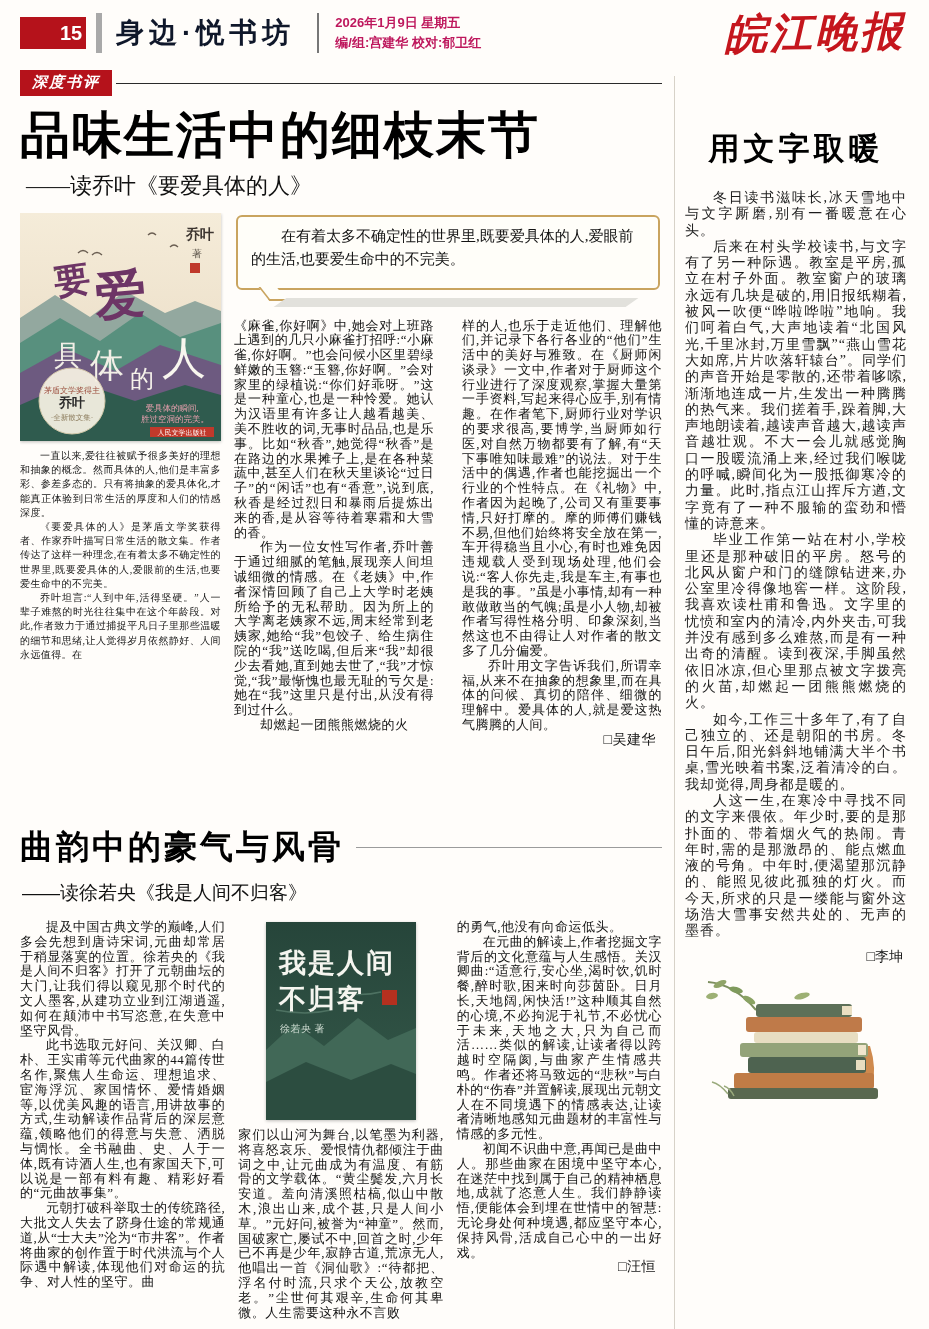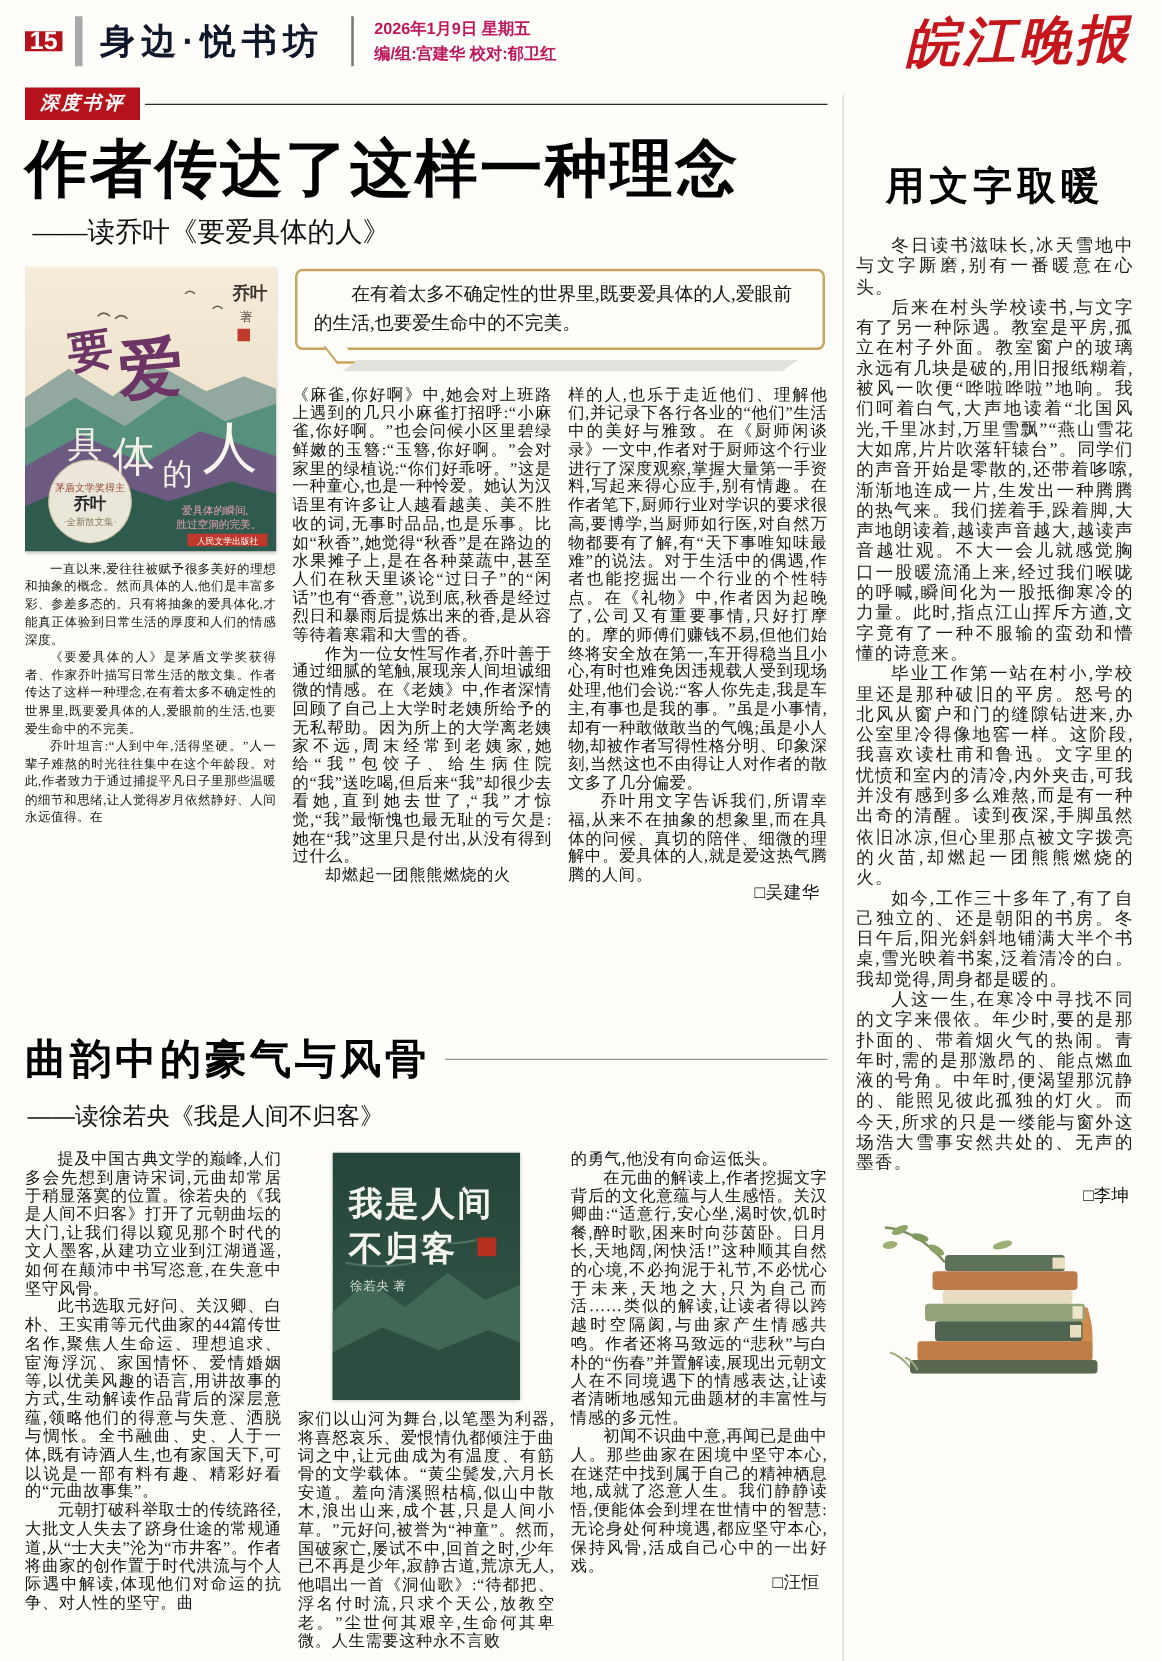--- a/index.html
+++ b/index.html
@@ -1,21 +1,21 @@
 <!DOCTYPE html>
 <html><head>
 <meta charset="utf-8">
 <style>
   html,body{margin:0;padding:0;background:#e8e8e4;}
   .page{position:relative;width:929px;height:1329px;background:#fffdfa;margin:0 auto;overflow:hidden;
         font-family:"Liberation Serif","DejaVu Serif",serif;color:#161616;}
   
   .hdr{display:flex;align-items:center;padding:10px 24px 4px 20px;height:46px;}
-  .pagenum{width:30px;height:16px;background:#b5121b;color:#fff;display:flex;align-items:center;justify-content:center;
-           font:bold 20px "Liberation Sans",sans-serif;}
+  .pagenum{width:30px;height:32px;background:#b5121b;color:#fff;display:flex;align-items:center;justify-content:center;
+           font:bold 20px "Liberation Sans",sans-serif;padding-left:36px;}
   .hbar{width:6px;height:40px;background:#a9a9a9;margin:0 14px 0 10px;}
   .section-name{font:bold 28px "Liberation Sans",sans-serif;color:#0f172a;letter-spacing:5px;}
   .hvline{width:2px;height:40px;background:#777;margin:0 16px 0 22px;}
   .hdates{font:bold 13px "Liberation Sans",sans-serif;color:#be185d;line-height:1.55;}
   .masthead{margin-left:auto;font-family:"Liberation Serif",serif;font-weight:bold;font-style:italic;
             font-size:42px;color:#c5161d;letter-spacing:3px;transform:rotate(-1deg);}
   
   .content{display:flex;padding:0 22px 0 20px;}
   main{width:642px;flex:none;}
   .vdiv{width:1px;background:#d7d2c8;margin:16px 10px 0 12px;}
@@ -24,26 +24,26 @@
   .badge-row{display:flex;align-items:center;margin-top:10px;}
   .badge{background:#b5121b;color:#fff;font:bold italic 15px "Liberation Serif",serif;
          padding:3px 12px 4px;letter-spacing:2px;}
   .badge-line{flex:1;height:1px;background:#2a2a2a;margin-left:4px;}
   h1.a1-title{margin:12px 0 0;font:900 50px/1.1 "Liberation Serif",serif;letter-spacing:2px;color:#000;}
   .a1-subtitle{font-size:22px;margin:8px 0 12px 6px;color:#101010;}
   .art1{display:flex;gap:13px;height:594px;overflow:hidden;}
   .a1col1{width:201px;flex:none;}
   .rightwrap{flex:1;min-width:0;}
   .quote-wrap{position:relative;margin:2px 2px 0 2px;}
-  .quote{border:2px solid #c9a45f;border-radius:6px;background:#fffef9;padding:8px 13px 6px;
+  .quote{border:2px solid #c9a45f;border-radius:6px;background:#fffef9;padding:8px 13px 16px;
          font-size:15px;line-height:1.55;text-indent:2em;color:#131313;position:relative;}
   .quote-tail{position:absolute;left:28px;bottom:-11px;width:16px;height:12px;background:#fffef9;
               border-left:2px solid #c9a45f;border-bottom:2px solid #c9a45f;transform:skewX(38deg);}
   .quote-shadow{height:9px;background:#e2e1dc;margin:8px 30px 12px 46px;transform:skewX(-55deg);}
-  .cols2{display:flex;gap:13px;}
+  .cols2{display:flex;gap:28px;}
   .tcol{flex:1;min-width:0;font-size:13px;line-height:14.8px;letter-spacing:.5px;
         text-align:justify;color:#141414;}
   .tcol p{margin:0;}
   .ind{text-indent:2em;}
   .a1c1-text{font-size:10px;line-height:14.2px;letter-spacing:.4px;text-align:justify;margin-top:8px;}
   .a1c1-text p{margin:0;}
   .sig{text-align:right;font-size:14px;margin-top:6px;padding-right:6px;}
   .coverbox{display:block;box-shadow:0 1px 3px rgba(0,0,0,.25);}
   
   .article2{margin-top:18px;}
@@ -78,21 +78,21 @@
   </header>
 
   <div class="content">
 
     <main>
 
       <div class="badge-row">
         <span class="badge">深度书评</span>
         <span class="badge-line"></span>
       </div>
-      <h1 class="a1-title">作者传达了这样一种理念</h1>
+      <h1 class="a1-title">品味生活中的细枝末节</h1>
       <div class="a1-subtitle">——读乔叶《要爱具体的人》</div>
 
       <div class="art1">
 
         <div class="a1col1">
           <svg class="coverbox" width="201" height="228" viewBox="0 0 201 228">
             <defs>
               <linearGradient id="sky" x1="0" y1="0" x2="0" y2="1">
                 <stop offset="0" stop-color="#f5ecd9"></stop>
                   <stop offset="1" stop-color="#e7d8c0"></stop>

